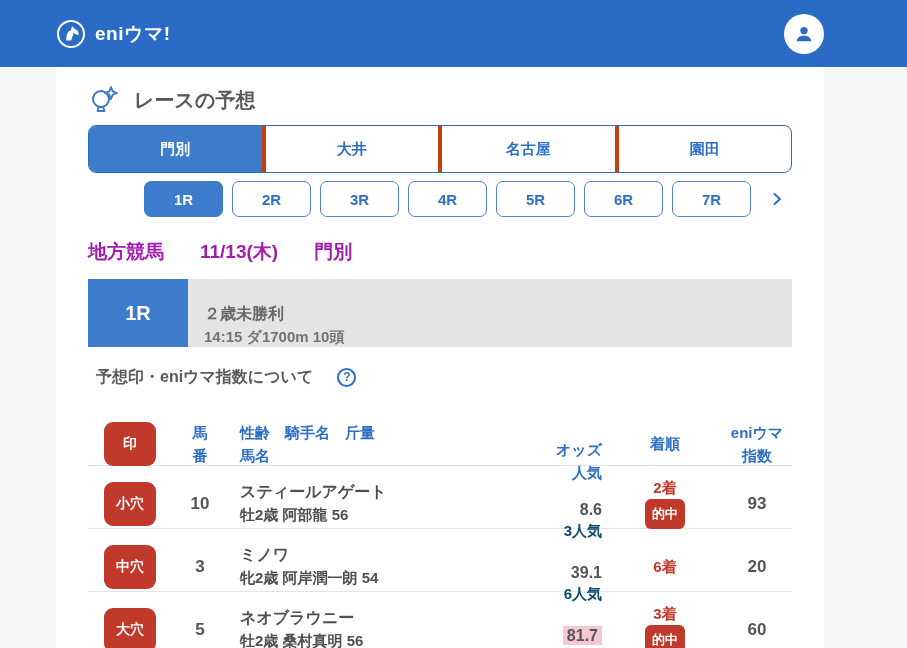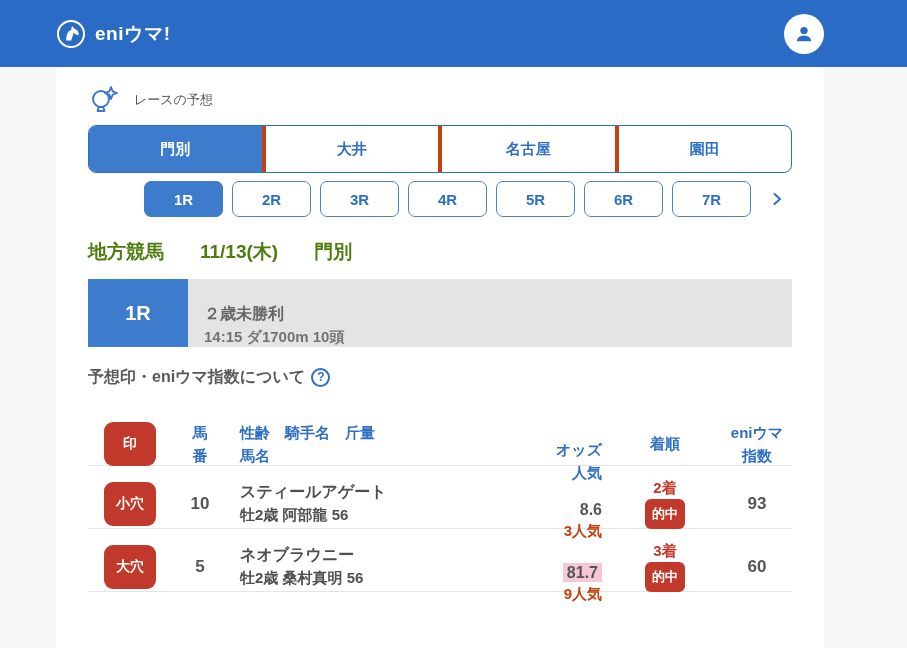--- a/index.html
+++ b/index.html
@@ -20,21 +20,21 @@
   .avatar-btn {
     width:40px; height:40px; border-radius:50%; background:#fff;
     display:flex; align-items:center; justify-content:center; cursor:pointer; border:none;
   }
   
   .card {
     margin-left:56px; width:768px; height:588px;
     background:#fff; padding:0 32px;
   }
   .section-head { display:flex; align-items:center; gap:14px; padding-top:16px; height:50px; }
-  .section-title { font-size:13px; font-weight:normal; color:#595959; }
+  .section-title { font-size:20px; font-weight:bold; color:#595959; }
   
   .venue-tabs {
     margin-top:8px; height:48px; display:flex;
     border:1px solid #2e6fc4; border-radius:8px; overflow:hidden; background:#fff;
   }
   .venue-tab {
     flex:1; display:flex; align-items:center; justify-content:center;
     font-size:15px; font-weight:bold; color:#2e6fc4;
     border-left:4px solid #c2410c; cursor:pointer;
   }
@@ -43,32 +43,32 @@
   
   .race-tabs { margin-top:8px; margin-left:56px; display:flex; align-items:center; gap:9px; height:36px; }
   .race-tab {
     width:79px; height:36px; border:1px solid #4c82d0; border-radius:7px;
     background:#fff; color:#2e6fc4; font-weight:bold; font-size:15px;
     display:flex; align-items:center; justify-content:center; cursor:pointer;
   }
   .race-tab.active { background:#3d7ccd; color:#fff; border-color:#3d7ccd; }
   .race-next { margin-left:9px; display:flex; cursor:pointer; background:none; border:none; }
   
-  .race-meta { margin-top:22px; display:flex; gap:36px; font-size:19px; line-height:26px; font-weight:bold; color:#4d7c0f; }
+  .race-meta { margin-top:22px; display:flex; gap:36px; font-size:19px; line-height:26px; font-weight:bold; color:#a21caf; }
   
   .banner { margin-top:14px; height:68px; display:flex; }
   .banner-no {
     width:100px; background:#3d7ccd; color:#fff; font-size:20px; font-weight:bold;
     display:flex; align-items:center; justify-content:center;
   }
   .banner-info { flex:1; background:#e4e4e4; display:flex; flex-direction:column; justify-content:flex-end; padding-left:16px; gap:3px; }
   .banner-name { font-size:16px; font-weight:bold; color:#666; }
   .banner-details { font-size:15px; font-weight:bold; color:#737373; }
   
-  .about { margin-top:19px; height:22px; display:flex; align-items:center; gap:6px; }
+  .about { margin-top:19px; height:22px; display:flex; align-items:center; gap:24px;margin-left:8px; }
   .about-label { font-size:16px; font-weight:bold; color:#595959; }
   .help {
     width:19px; height:19px; border:2px solid #2e6fc4; border-radius:50%;
     color:#2e6fc4; font-size:12px; font-weight:bold;
     display:flex; align-items:center; justify-content:center; cursor:pointer; background:#fff;
   }
   
   .table { margin-top:15px; }
   .trow {
     display:grid; grid-template-columns:84px 56px 252px 128px 114px 70px;
@@ -82,21 +82,21 @@
   }
   .th { color:#2e6fc4; font-weight:bold; font-size:15px; line-height:1.55; }
   .t-center { text-align:center; }
   .t-right { text-align:right; padding-right:6px;margin-top:35px; }
   .col-name { padding-left:12px; }
   .horse-no { text-align:center; font-size:17px; font-weight:bold; color:#555; }
   .horse-name { font-size:16px; font-weight:bold; color:#4f4f4f; }
   .horse-detail { font-size:15px; font-weight:bold; color:#4f4f4f; margin-top:3px; }
   .odds-val { font-size:16px; font-weight:bold; color:#555; }
   .odds-val.hl { background:#f5c8d3; padding:1px 4px; }
-  .pop { font-size:15px; font-weight:bold; color:#c2410c; margin-top:3px; }
+  .pop { font-size:15px; font-weight:bold; color:#0c4a6e; margin-top:3px; }
   .rank { color:#c0392b; font-size:15px; font-weight:bold; line-height:1.2; }
   .hit {
     display:inline-block; background:#c0392b; color:#fff;
     font-size:13px; font-weight:bold; border-radius:6px; padding:6px 7px; margin-top:2px;
   }
   .idx { font-size:17px; font-weight:bold; color:#555; text-align:center; }
 </style>
 </head>
 <body>
 
@@ -214,20 +214,38 @@
         <span class="odds-val">8.6</span>
         <div class="pop">3人気</div>
       </div>
       <div class="t-center">
         <div class="rank">2着</div>
         <span class="hit">的中</span>
       </div>
       <div class="idx">93</div>
     </div>
 
+    <div class="trow">
+      <div>
+          <span class="mark-badge">中穴</span>
+        </div>
+      <div class="horse-no">3</div>
+      <div class="col-name">
+        <div class="horse-name">ミノワ</div>
+        <div class="horse-detail">牝2歳 阿岸潤一朗 54</div>
+      </div>
+      <div class="t-right">
+        <span class="odds-val">39.1</span>
+        <div class="pop">6人気</div>
+      </div>
+      <div class="t-center">
+        <div class="rank">6着</div>
+      </div>
+      <div class="idx">20</div>
+    </div>
 
     <div class="trow">
       <div>
           <span class="mark-badge">大穴</span>
         </div>
       <div class="horse-no">5</div>
       <div class="col-name">
         <div class="horse-name">ネオブラウニー</div>
         <div class="horse-detail">牡2歳 桑村真明 56</div>
       </div>

